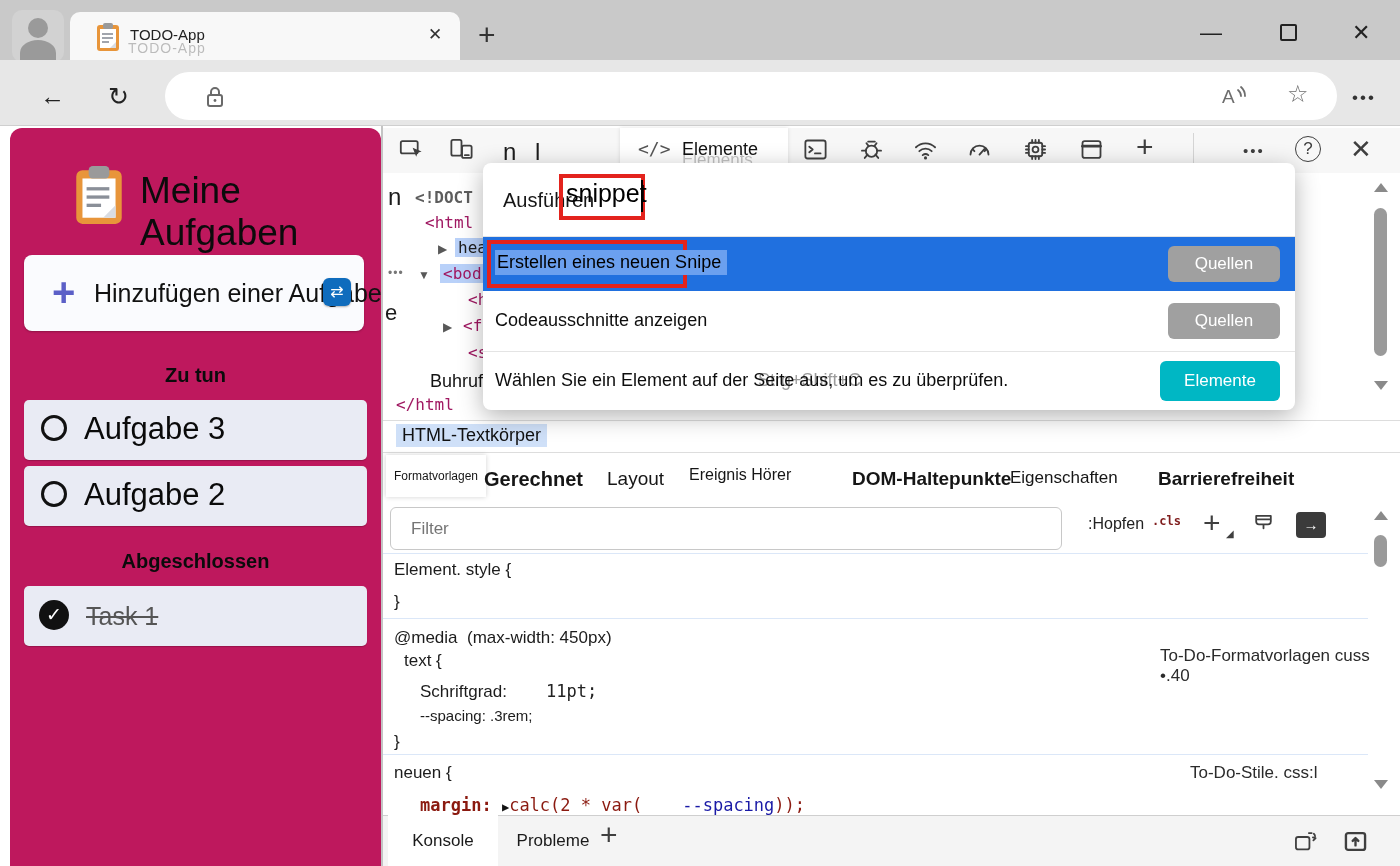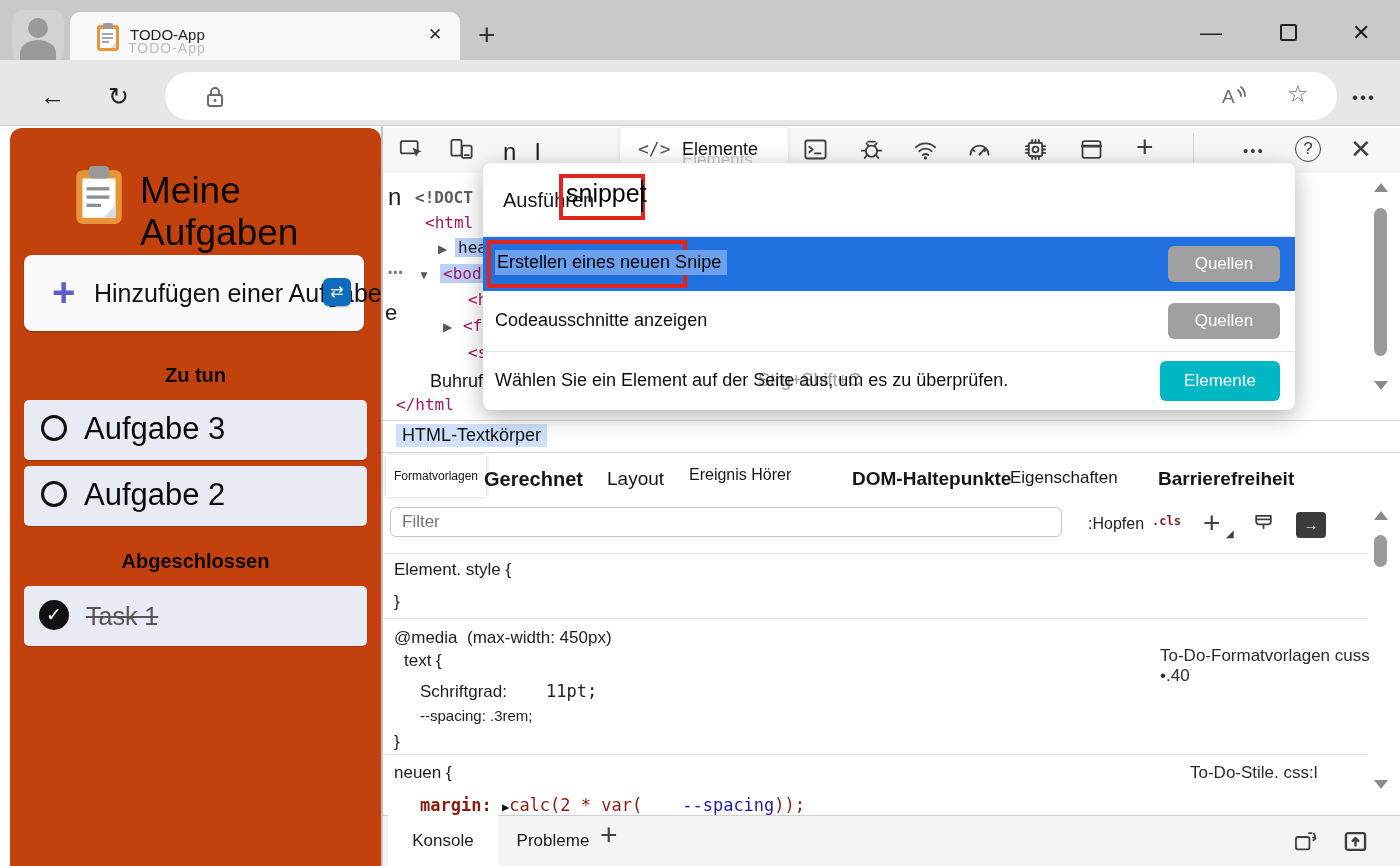--- a/index.html
+++ b/index.html
@@ -20,21 +20,21 @@
   .tab-close { left:358px; top:12px; font-size:17px; color:#333; cursor:default; }
   .newtab { left:478px; top:18px; font-size:30px; color:#333; font-weight:300; }
   .wc { top:20px; font-size:22px; color:#222; }
   .wc-max { top:24px; width:17px; height:17px; border:2px solid #222; border-radius:2px; }
   .urlpill { left:165px; top:72px; width:1172px; height:48px; background:#fff; border-radius:24px; }
   .navicon { top:82px; font-size:25px; color:#222; }
   .url { left:75px; top:13px; font-size:19px; color:#7a7a7a; white-space:nowrap; }
   .url b { color:#1c1c1c; font-weight:700; }
 
   
-  .todo { left:10px; top:128px; width:371px; height:738px; background:#c2410c; border-radius:12px 12px 0 0; }
+  .todo { left:10px; top:128px; width:371px; height:738px; background:#be185d; border-radius:12px 12px 0 0; }
   .todo-title { left:130px; top:42px; font-size:37px; color:#0b0b0b; }
   .addbtn { left:14px; top:127px; width:340px; height:76px; background:#fafbfe; border-radius:8px; box-shadow:0 1px 2px rgba(0,0,0,.25); }
   .addbtn .plus { position:absolute; left:28px; top:18px; font-size:40px; color:#5b5fc7; font-weight:700; line-height:38px; }
   .addbtn .lbl { position:absolute; left:70px; top:24px; font-size:25px; color:#111; white-space:nowrap; }
   .trbadge { left:313px; top:150px; width:28px; height:28px; background:#0f6cbd; border-radius:6px; color:#fff;
     font-size:16px; text-align:center; line-height:28px; box-shadow:0 1px 2px rgba(0,0,0,.3); }
   .sect-h { width:371px; text-align:center; font-size:20px; font-weight:700; color:#0b0b0b; }
   .card { left:14px; width:343px; height:60px; background:#e9ebf4; border-radius:5px; box-shadow:0 1px 1px rgba(0,0,0,.2); }
   .card .ring { position:absolute; left:17px; top:15px; width:26px; height:26px; border:3.5px solid #111; border-radius:50%; }
   .card .txt { position:absolute; left:60px; top:11px; font-size:31px; color:#0a0a0a; }
@@ -77,22 +77,22 @@
   .pal-text-patch { background:#6ba0ef; padding:2px 6px 2px 2px; color:#000; }
   .badge { position:absolute; border-radius:6px; text-align:center; color:#fff; font-size:17px; }
   .badge-gray { background:#a0a0a0; }
   .badge-teal { background:#00b7c4; }
   .shortcut { position:absolute; font-size:18px; color:#9b9b9b; }
   .pal-sep { position:absolute; left:0; width:812px; height:1px; background:#e4e4e4; }
 
   
   .stab { position:absolute; color:#161616; white-space:nowrap; }
   .stab-active { background:#fff; box-shadow:0 0 5px rgba(0,0,0,.18); padding:14px 8px; }
-  .filter { left:390px; top:507px; width:672px; height:30px; border:1px solid #c8c8c8; border-radius:6px;
-    font-size:17px; color:#444; padding-left:11px; font-family:"Liberation Sans", sans-serif; background:#fff; }
+  .filter { left:390px; top:507px; width:672px; height:43px; border:1px solid #c8c8c8; border-radius:6px;
+    font-size:17px; color:#444; padding-left:20px; font-family:"Liberation Sans", sans-serif; background:#fff; }
   .mono { font-family:"DejaVu Sans Mono", monospace; }
   .sep { height:1px; background:#dbe7f8; }
   .css-sans { font-size:17px; color:#1c1c1c; }
   .css-link { font-size:17px; color:#2b2b2b; }
   .prop-red { color:#8b1a10; font-weight:700; }
   .val-red { color:#8b1a10; }
   .var-blue { color:#1a1aa6;margin-left:40px; }
 
   .sb-tri-up { width:0; height:0; border-left:7px solid transparent; border-right:7px solid transparent; border-bottom:9px solid #8a8a8a; }
   .sb-tri-dn { width:0; height:0; border-left:7px solid transparent; border-right:7px solid transparent; border-top:9px solid #8a8a8a; }

